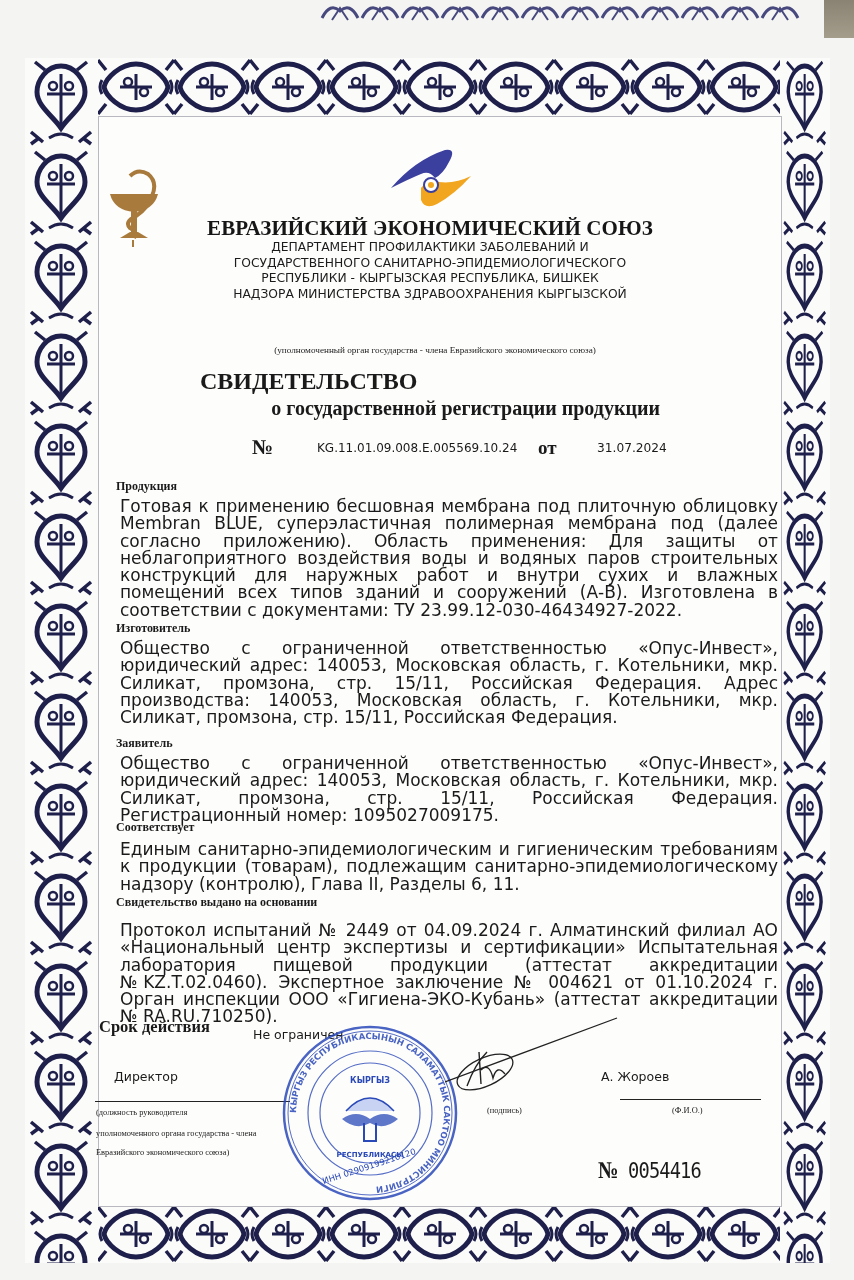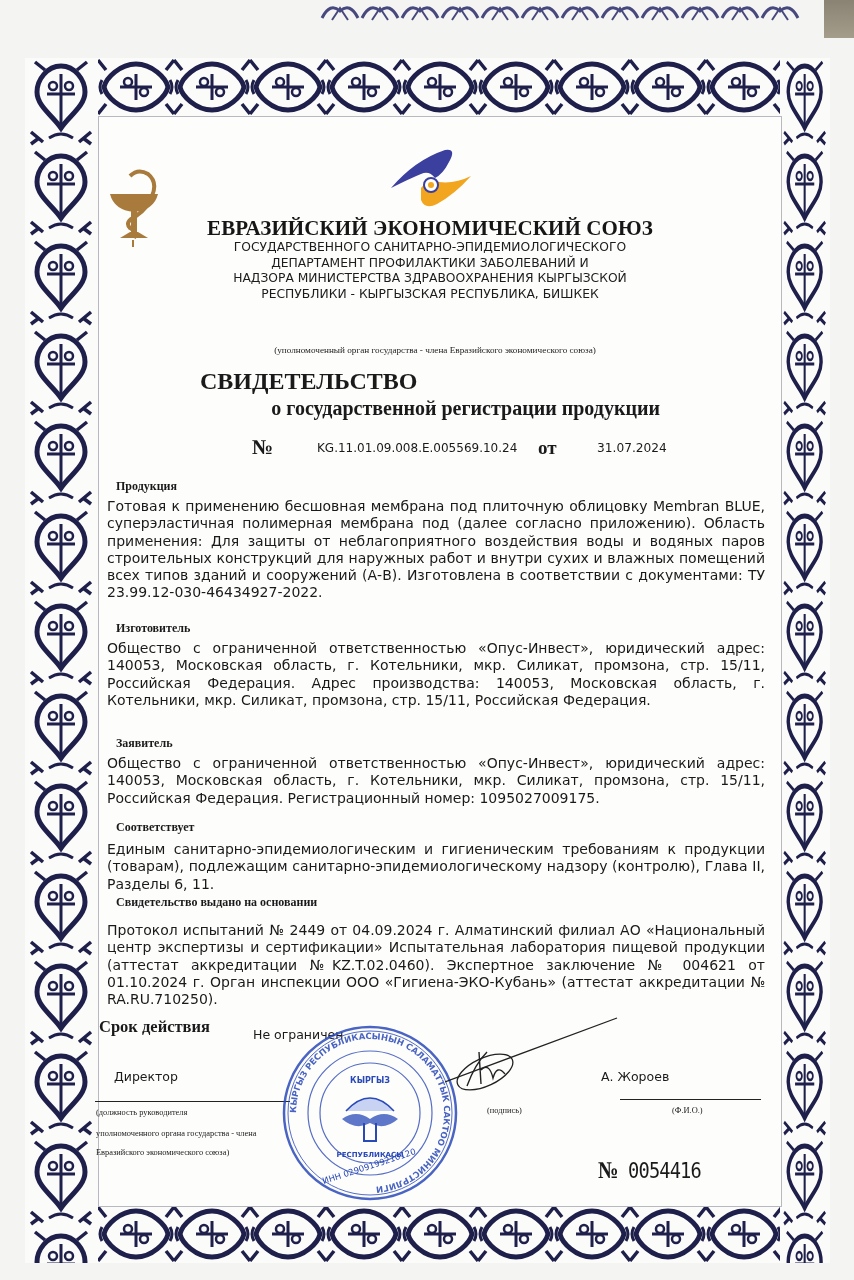--- a/index.html
+++ b/index.html
@@ -19,21 +19,21 @@
   .eaeu-title { left:190px; top:216px; width:480px; text-align:center; font-size:21px; font-weight:bold; letter-spacing:0.1px; color:#161616; }
   .dept { left:190px; top:240px; width:480px; text-align:center; font-size:12.3px; line-height:15.6px; color:#1c1c1c; }
   .authority { left:220px; top:345px; width:430px; text-align:center; font-size:9.2px; color:#222; }
   .cert-title { left:200px; top:368px; width:460px; text-align:left; font-size:24px; font-weight:bold; }
   .cert-sub { left:200px; top:397px; width:460px; text-align:right; font-size:20px; font-weight:bold; }
   .num-sign { left:252px; top:435px; font-size:21px; font-weight:bold; }
   .reg-num { left:317px; top:441px; font-size:12px; }
   .ot { left:538px; top:437px; font-size:19px; font-weight:bold; }
   .reg-date { left:597px; top:441px; font-size:12.2px; }
   .sec-head { left:100px; font-size:12px; font-weight:bold;margin-left:16px; }
-  .sec-body { left:107px; width:658px; font-size:14px; line-height:17.3px; text-align:justify; }
+  .sec-body { left:120px; width:658px; font-size:17px; line-height:17.3px; text-align:justify; }
   .validity-label { left:99px; top:1017px; font-size:16.5px; font-weight:bold; }
   .validity-value { left:253px; top:1027px; font-size:12.5px; }
   .director { left:114px; top:1069px; font-size:12.5px; }
   .line-left { left:95px; top:1101px; width:195px; height:1px; background:#222; }
   .pos-caption { left:96px; font-size:8.4px; }
   .sign-caption { left:457px; top:1106px; font-size:8.4px;padding-left:30px; }
   .fio-name { left:601px; top:1069px; font-size:12.5px; }
   .line-right { left:620px; top:1099px; width:141px; height:1px; background:#222; }
   .fio-caption { left:672px; top:1106px; font-size:8.4px; }
   .form-no { left:598px; top:1157px; font-size:22px; font-family:"DejaVu Sans Mono", monospace; letter-spacing:-1px; transform:scaleX(.85); transform-origin:left; }
@@ -105,24 +105,24 @@
 </svg>
 <svg class="abs logo-eaeu" width="90" height="62" viewBox="0 0 90 62">
   <path d="M6 40 Q30 12 60 2 Q72 0 64 14 Q58 26 50 30 Q44 22 36 26 Q26 30 6 40 Z" fill="#3b3f9e"></path>
   <path d="M36 40 Q44 30 54 34 Q70 36 86 28 Q70 46 52 56 Q40 62 36 52 Z" fill="#f2a51e"></path>
   <circle cx="46" cy="37" r="7" fill="#fff" stroke="#3b3f9e" stroke-width="2"></circle>
   <circle cx="46" cy="37" r="3" fill="#f2a51e"></circle>
 </svg>
 
 <div class="abs serif eaeu-title">ЕВРАЗИЙСКИЙ ЭКОНОМИЧЕСКИЙ СОЮЗ</div>
 <div class="abs sans dept">
+  <div>ДЕПАРТАМЕНТ ПРОФИЛАКТИКИ ЗАБОЛЕВАНИЙ И</div>
   <div>ГОСУДАРСТВЕННОГО САНИТАРНО-ЭПИДЕМИОЛОГИЧЕСКОГО</div>
-  <div>ДЕПАРТАМЕНТ ПРОФИЛАКТИКИ ЗАБОЛЕВАНИЙ И</div>
+  <div>РЕСПУБЛИКИ - КЫРГЫЗСКАЯ РЕСПУБЛИКА, БИШКЕК</div>
   <div>НАДЗОРА МИНИСТЕРСТВА ЗДРАВООХРАНЕНИЯ КЫРГЫЗСКОЙ</div>
-  <div>РЕСПУБЛИКИ - КЫРГЫЗСКАЯ РЕСПУБЛИКА, БИШКЕК</div>
 </div>
 <div class="abs serif authority">(уполномоченный орган государства - члена Евразийского экономического союза)</div>
 
 <div class="abs serif cert-title">СВИДЕТЕЛЬСТВО</div>
 <div class="abs serif cert-sub">о государственной регистрации продукции</div>
 <div class="abs serif num-sign">№</div>
 <div class="abs sans reg-num">KG.11.01.09.008.E.005569.10.24</div>
 <div class="abs serif ot">от</div>
 <div class="abs sans reg-date">31.07.2024</div>
 

